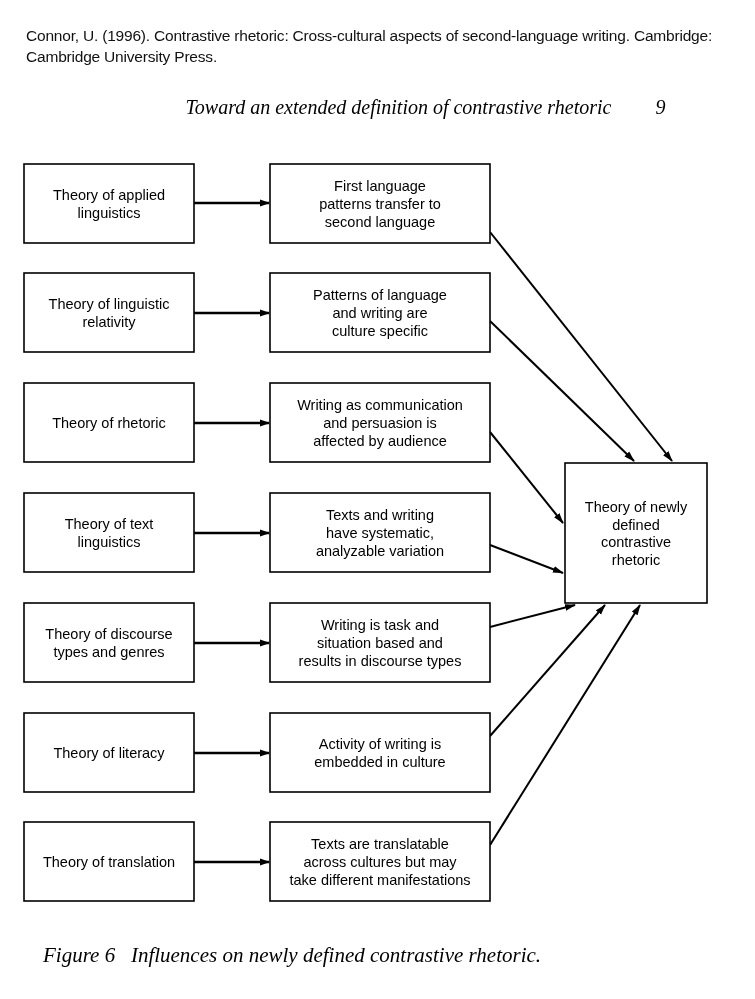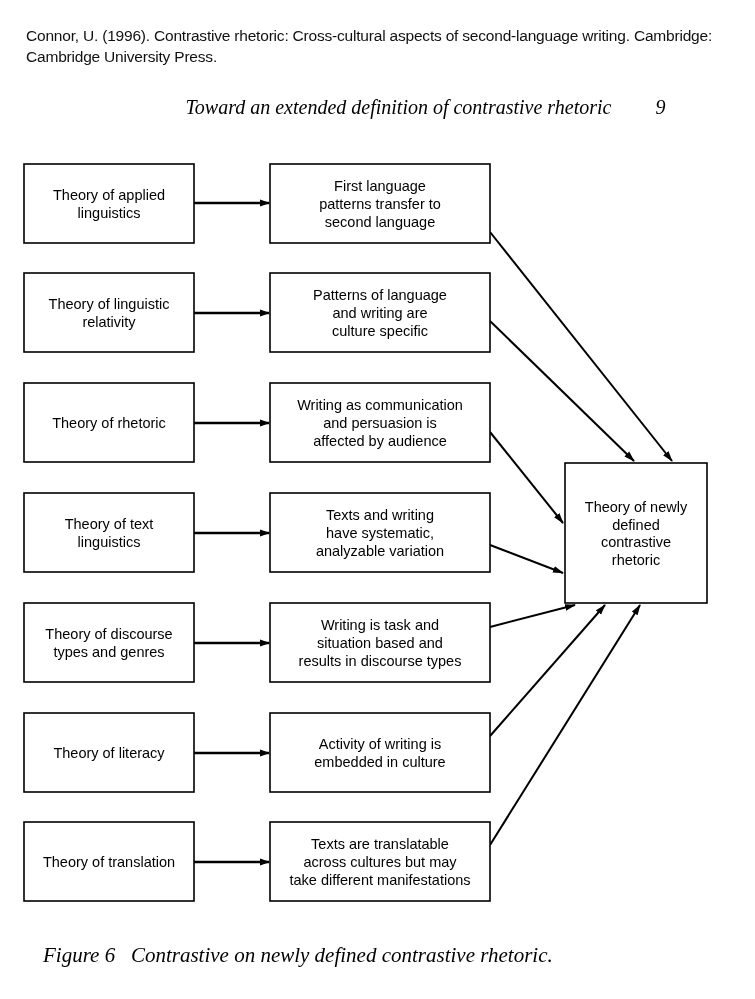--- a/index.html
+++ b/index.html
@@ -181,16 +181,16 @@
           <text class="node-text" x="380" y="848.9"><tspan x="380">Texts are translatable</tspan><tspan x="380" dy="18">across cultures but may</tspan><tspan x="380" dy="18">take different manifestations</tspan></text>
         </g>
         <g>
           <rect class="node-rect" x="565" y="463" width="142" height="140"></rect>
           <text class="node-text" x="636" y="512" font-size="14"><tspan x="636">Theory of newly</tspan><tspan x="636" dy="17.5">defined</tspan><tspan x="636" dy="17.5">contrastive</tspan><tspan x="636" dy="17.5">rhetoric</tspan></text>
         </g>
       </g>
   </svg>
 
   <div class="figure-caption">
-    <span>Figure 6</span>   <span>Contrastive on newly defined contrastive rhetoric.</span>
+    <span>Figure 6</span>   <span>Influences on newly defined contrastive rhetoric.</span>
   </div>
 
 </div>
 
 </body></html>

